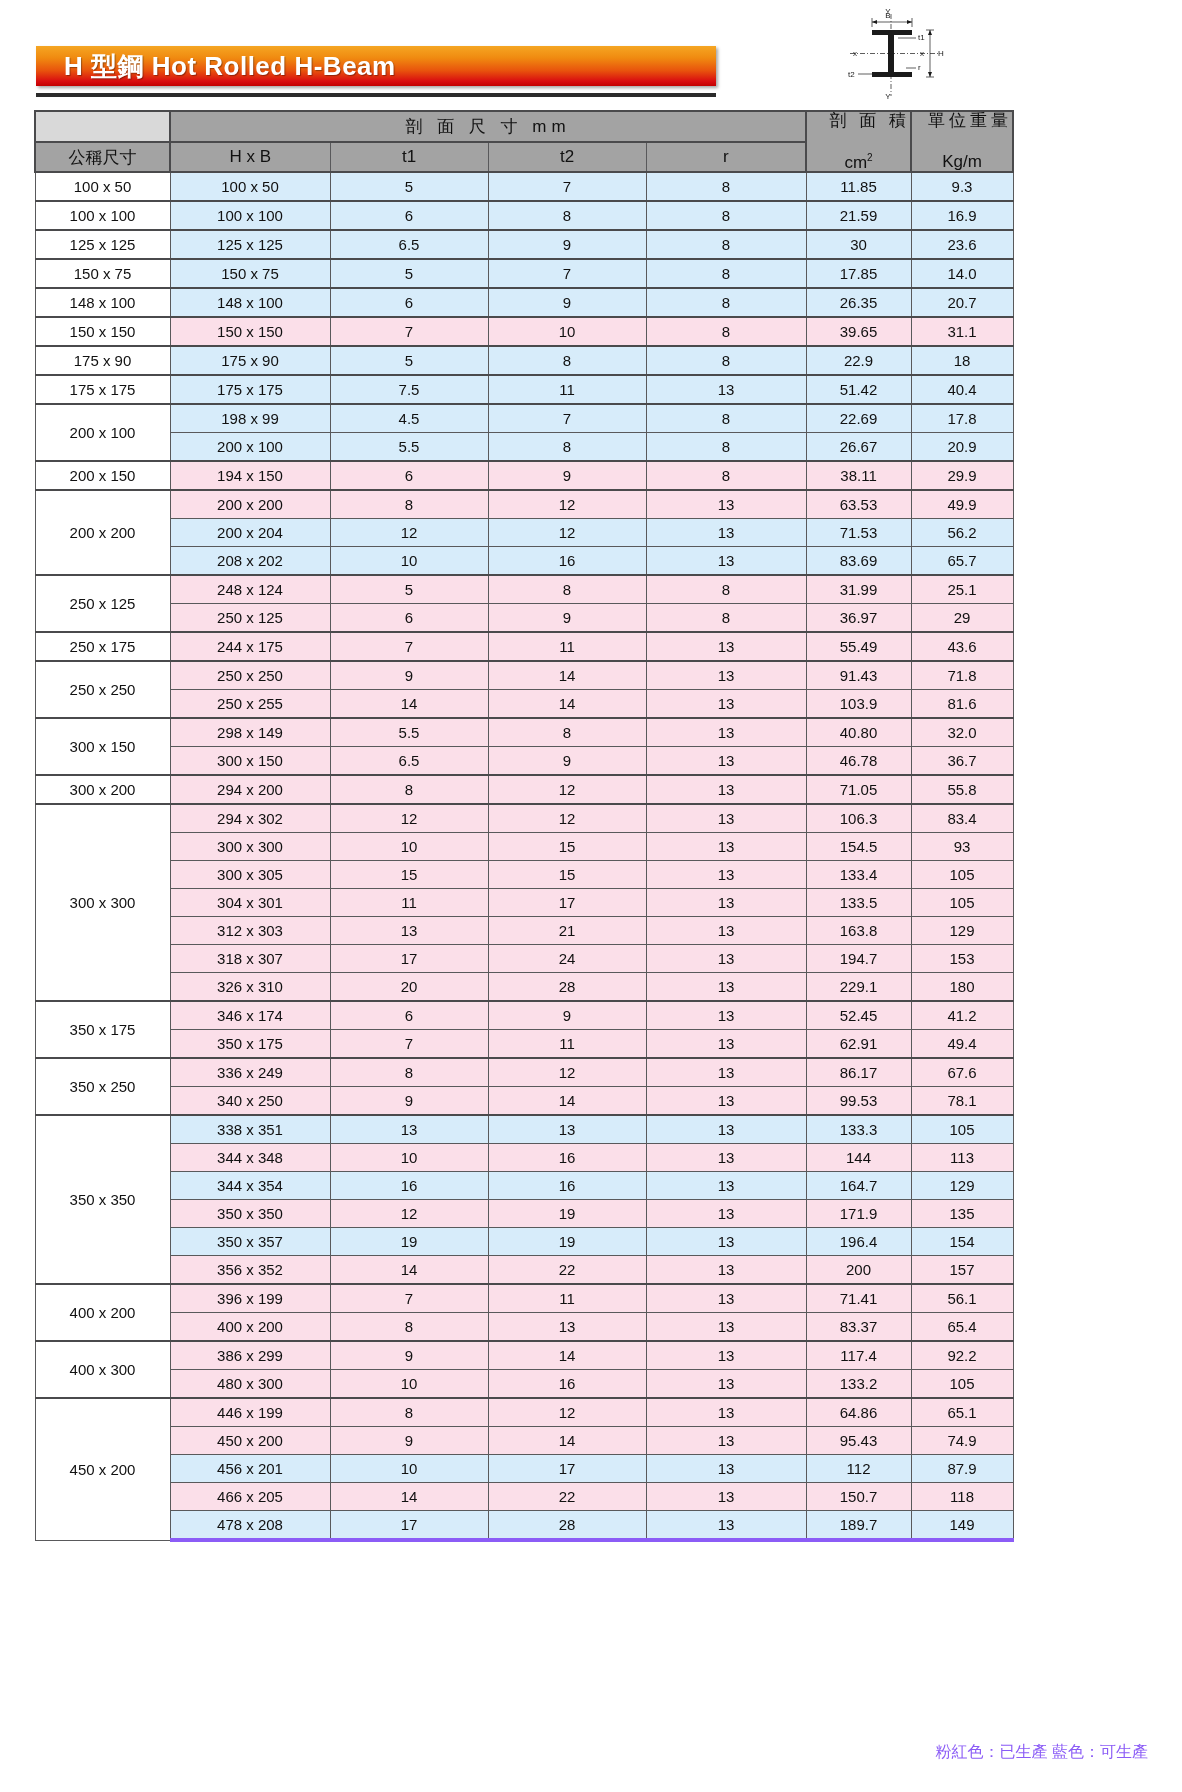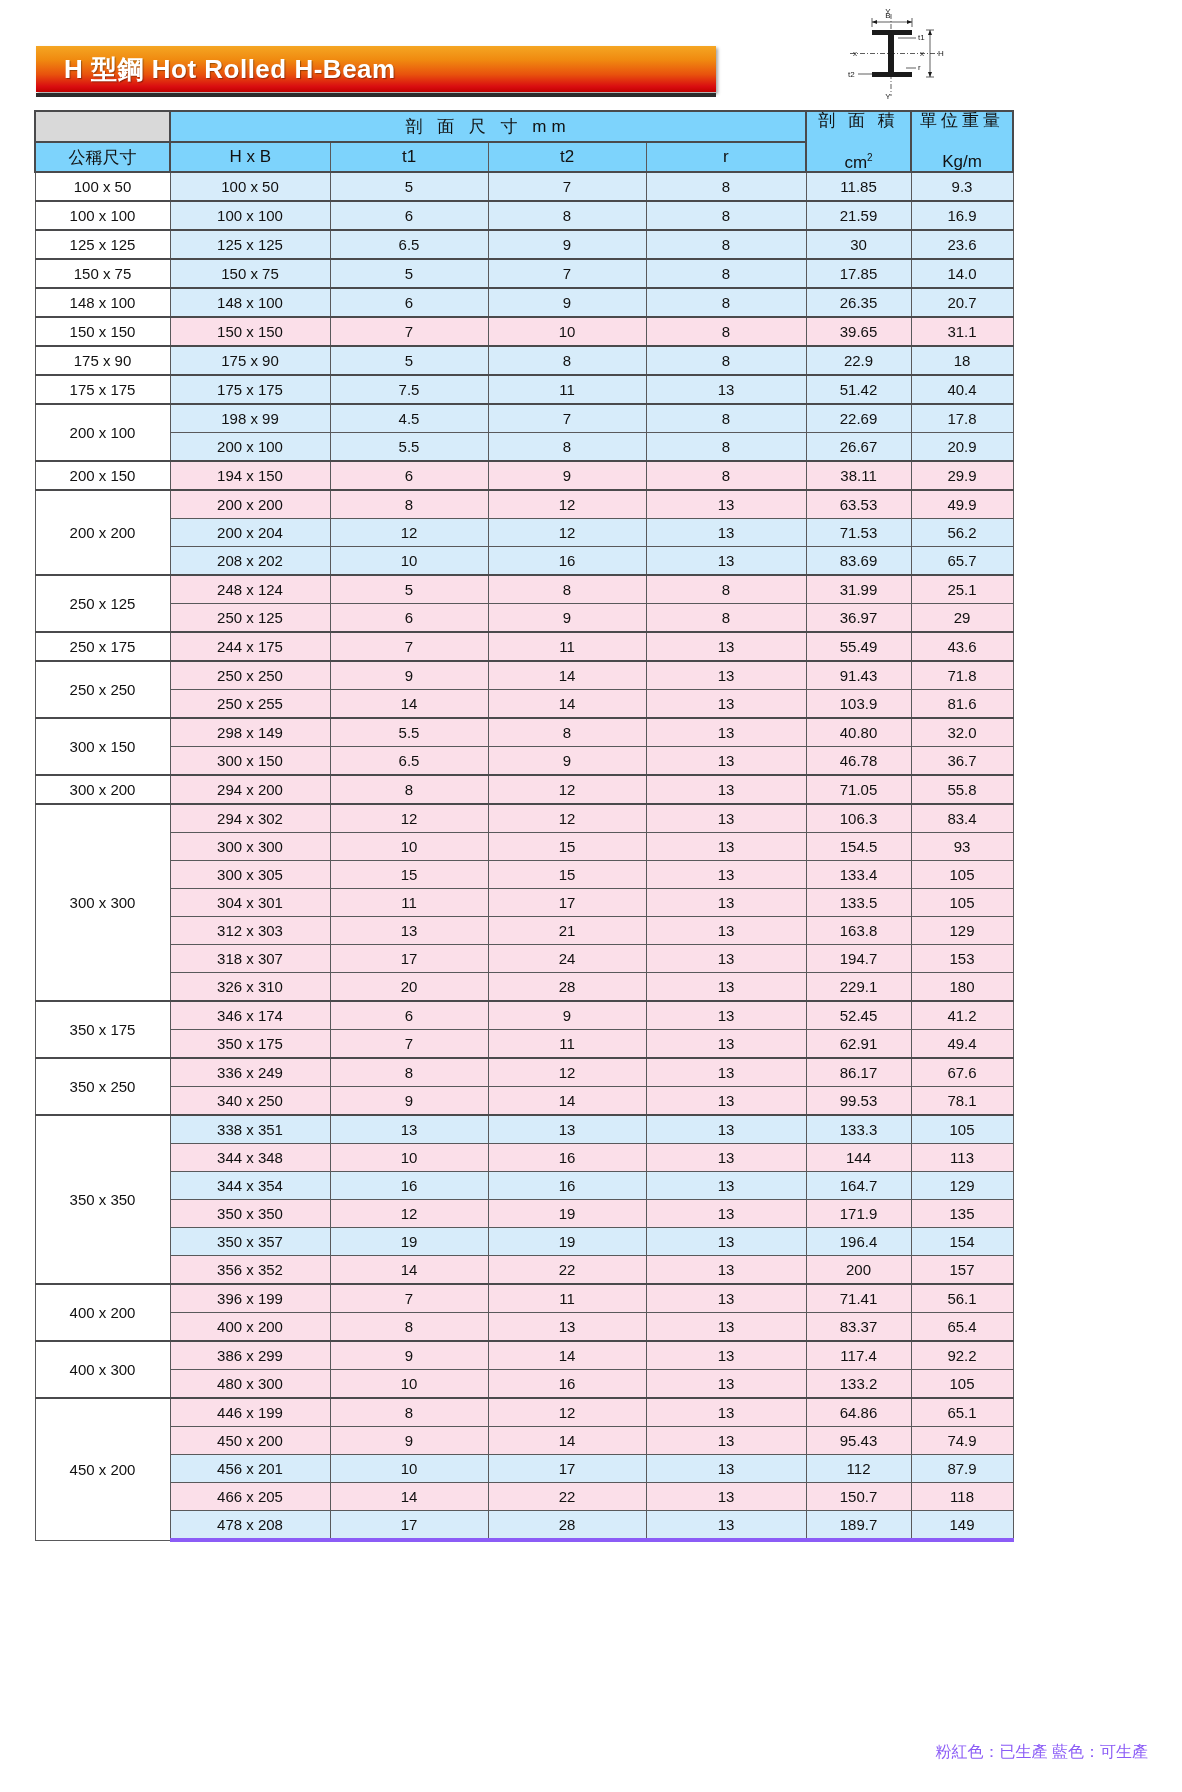--- a/index.html
+++ b/index.html
@@ -14,21 +14,21 @@
     position: relative;
     overflow: hidden;
   }
 
   
   .banner-wrap {
     position: absolute;
     left: 36px;
     top: 46px;
     width: 680px;
-    height: 46px;
+    height: 40px;
   }
   .banner {
     width: 100%;
     height: 100%;
     background: linear-gradient(to bottom,
         #f5a623 0%, #f08a10 30%, #e8520d 62%, #d90d10 88%, #c20000 100%);
     box-shadow: 2px 2px 3px rgba(0,0,0,0.35);
     display: flex;
     align-items: center;
     box-sizing: border-box;
@@ -76,34 +76,34 @@
     border: 1px solid #59595b;
     text-align: center;
     vertical-align: middle;
     font-size: 15px;
     color: #111111;
     height: 27px;
     padding: 0;
     white-space: nowrap;
   }
   table.spec thead th {
-    background: #7dd3fc;
+    background: #a3a3a3;
     font-weight: normal;
     font-size: 17px;
   }
   th.grp-head {
     font-size: 18px;
     letter-spacing: 5px;
     height: 30px;
   }
   th.unit-head {
     font-size: 17px;
     line-height: 1.05;
   }
-  th.unit-head .l1 { letter-spacing: 4px; display: block; }
+  th.unit-head .l1 { letter-spacing: 4px; display: block; text-align: right; }
   th.unit-head .l2 { letter-spacing: 0px; display: block; margin-top: 23px; }
   .outer-frame {
     border: 2px solid #4a4a4c !important;
   }
   td.nominal {
     background: #ffffff;
     border-left: 2px solid #4a4a4c;
     font-size: 15px;
   }
   td.row-blue  { background: #d7ecfa; }

